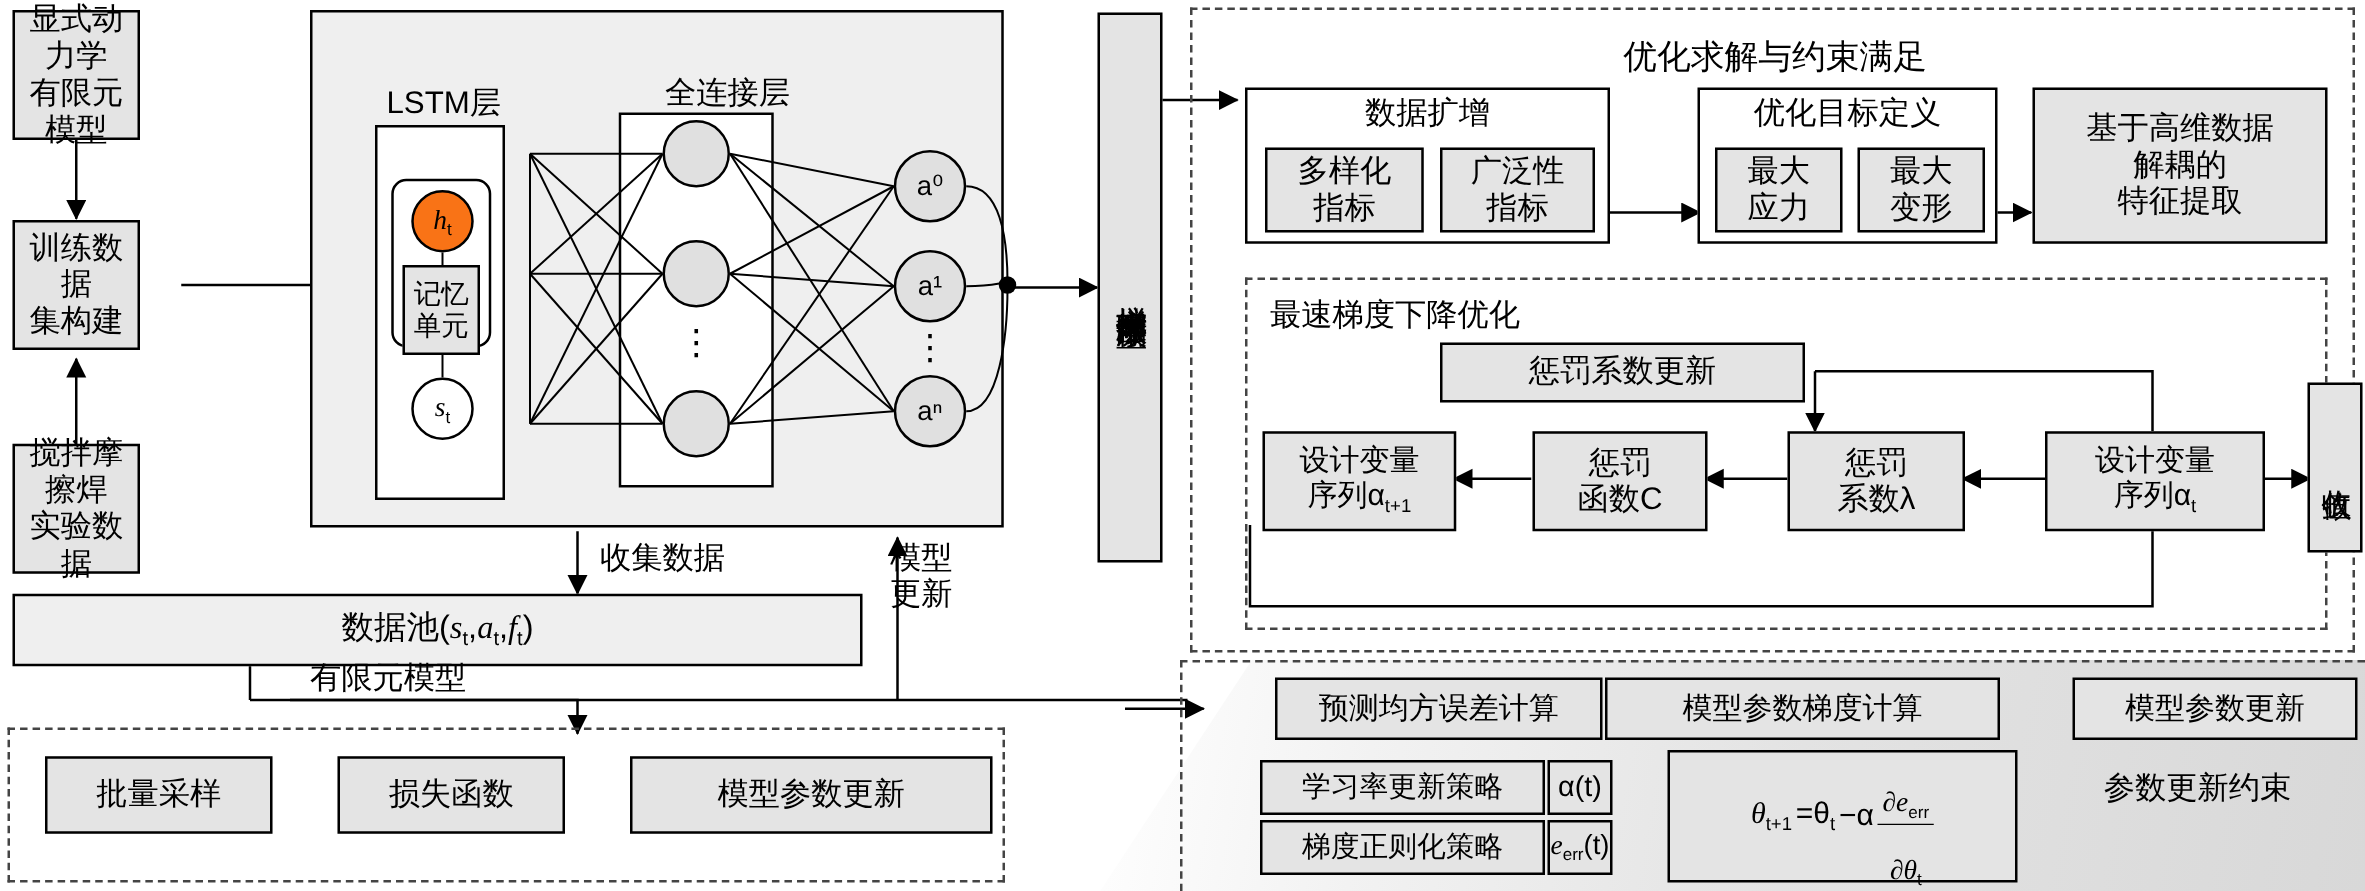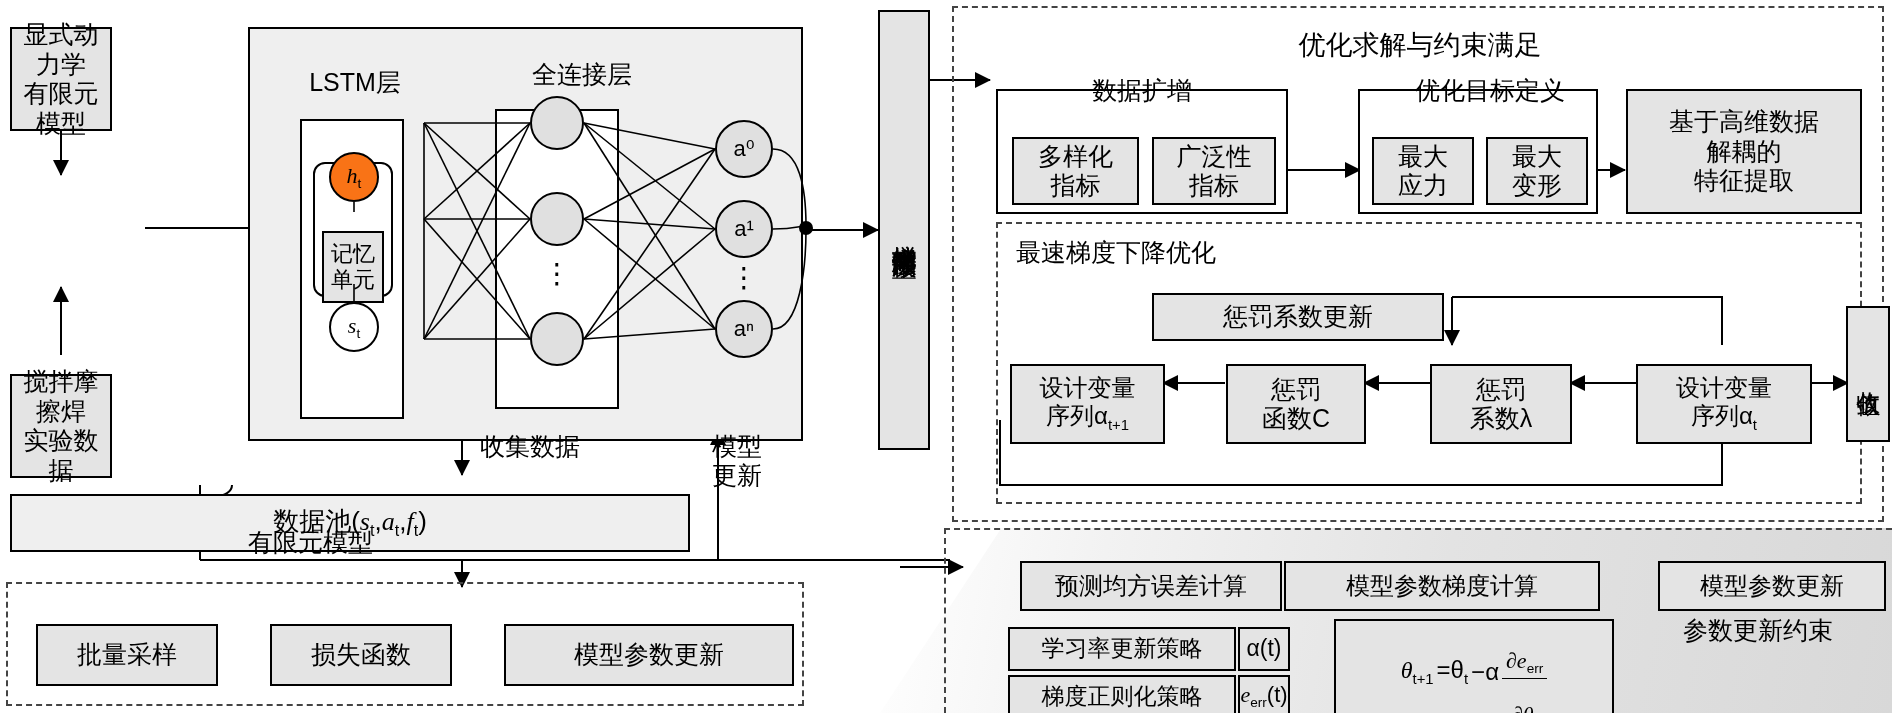--- a/index.html
+++ b/index.html
@@ -17,21 +17,20 @@
     box-sizing:border-box;
     border:2px solid #000;
     background:#e4e4e4;
     display:flex;
     align-items:center;
     justify-content:center;
     text-align:center;
     line-height:1.18;
     font-size:25px;
     white-space:pre-line;
-    margin-top:19px;
   }
   .plain{background:#ffffff;}
   .light{background:#efefef;}
   .label{
     position:absolute;
     font-size:25px;
     text-align:center;
     line-height:1.15;
     white-space:pre-line;
     background:transparent;
@@ -137,20 +136,22 @@
       <path d="M1000,420 L1000,485 L1722,485 L1722,422"></path>
 
       <path d="M462,425 L462,425"></path>
 
       <path d="M1860,600 L1860,600"></path>
     </g>
   </svg>
 
   <div class="box" style="left:10px;top:8px;width:102px;height:104px;">显式动力学
 有限元模型</div>
+  <div class="box" style="left:10px;top:176px;width:102px;height:104px;">训练数据
+集构建</div>
   <div class="box" style="left:10px;top:355px;width:102px;height:104px;">搅拌摩擦焊
 实验数据</div>
 
   <div class="box light" style="left:248px;top:8px;width:555px;height:414px;"></div>
 
   <div class="label" style="left:300px;top:68px;width:110px;">LSTM层</div>
   <div class="label" style="left:512px;top:60px;width:140px;">全连接层</div>
 
   <div class="box plain" style="left:300px;top:100px;width:104px;height:300px;"></div>
   <div class="box plain" style="left:313px;top:143px;width:80px;height:135px;border-radius:12px;"></div>
@@ -221,21 +222,21 @@
   <div class="label" style="left:1120px;top:30px;width:600px;font-size:27px;">优化求解与约束满足</div>
 
   <div class="box plain" style="left:996px;top:70px;width:292px;height:125px;"></div>
   <div class="label" style="left:996px;top:76px;width:292px;">数据扩增</div>
   <div class="box" style="left:1012px;top:118px;width:127px;height:68px;">多样化
 指标</div>
   <div class="box" style="left:1152px;top:118px;width:124px;height:68px;">广泛性
 指标</div>
 
   <div class="box plain" style="left:1358px;top:70px;width:240px;height:125px;"></div>
-  <div class="label" style="left:1358px;top:76px;width:240px;padding-left:12px;">优化目标定义</div>
+  <div class="label" style="left:1358px;top:76px;width:240px;">优化目标定义</div>
   <div class="box" style="left:1372px;top:118px;width:102px;height:68px;">最大
 应力</div>
   <div class="box" style="left:1486px;top:118px;width:102px;height:68px;">最大
 变形</div>
 
   <div class="box" style="left:1626px;top:70px;width:236px;height:125px;">基于高维数据
 解耦的
 特征提取</div>
 
   <div class="dashed" style="left:996px;top:222px;width:866px;height:282px;"></div>

